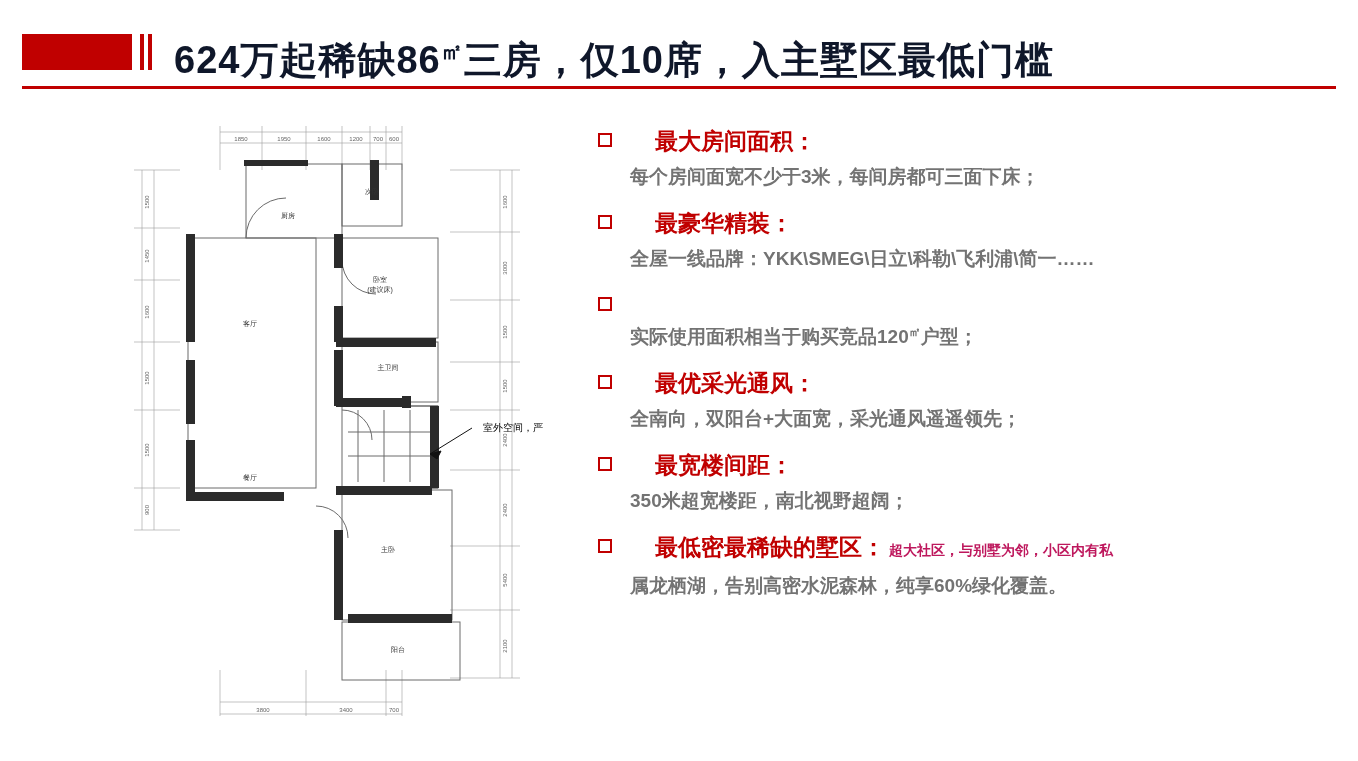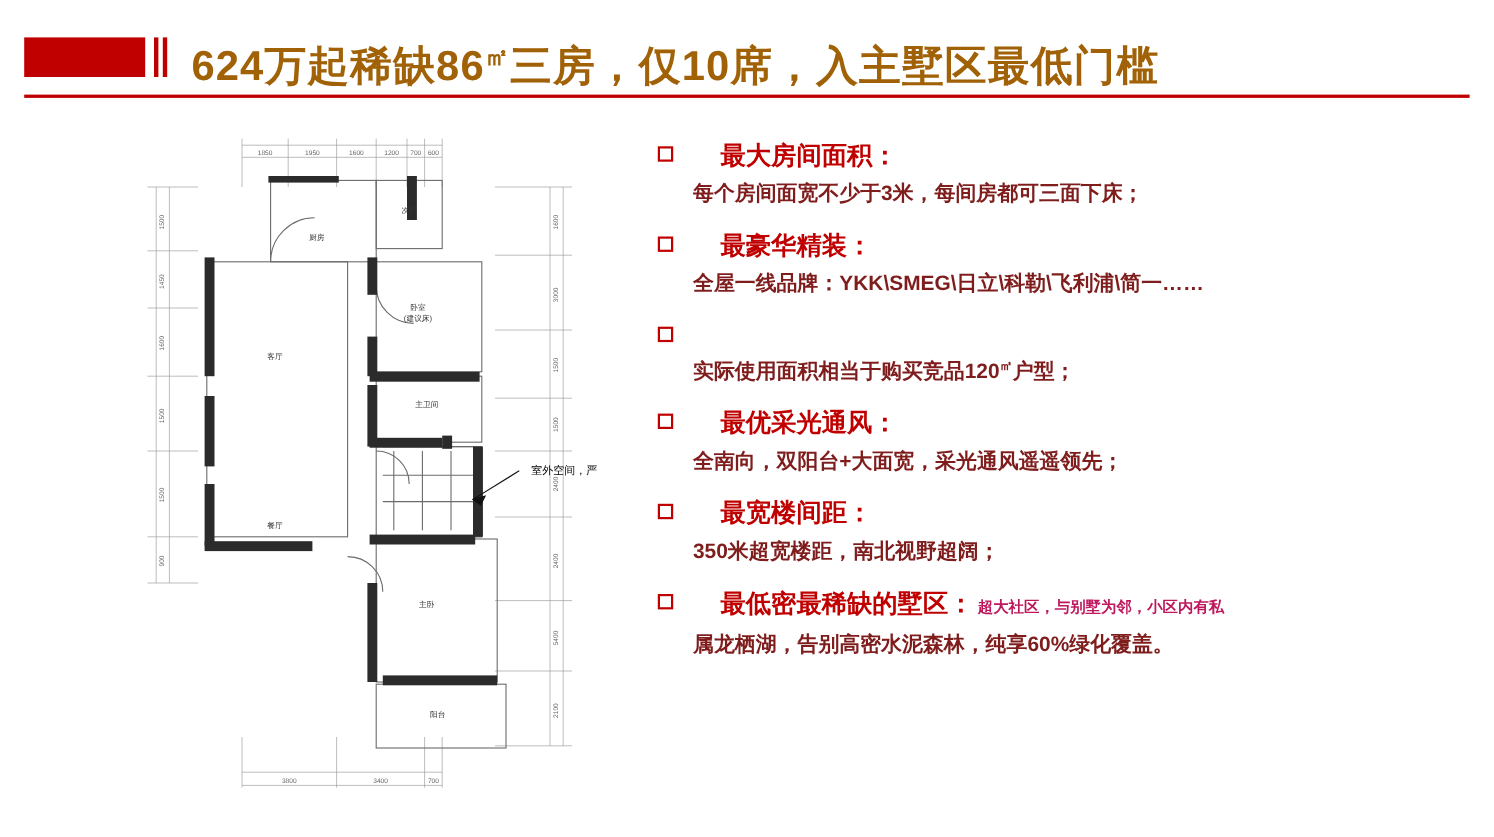--- a/index.html
+++ b/index.html
@@ -39,21 +39,21 @@
     background: #c00000;
   }
   .header-tick.t1 { left: 118px; }
   .header-tick.t2 { left: 126px; }
   .header-title {
     position: absolute;
     left: 152px;
     top: 0px;
     font-size: 38px;
     font-weight: bold;
-    color: #a16207;
+    color: #0f172a;
     letter-spacing: 1px;
     white-space: nowrap;
     line-height: 56px;
   }
   .header-title .sup {
     font-size: 22px;
     vertical-align: super;
   }
   .header-rule {
     position: absolute;
@@ -114,21 +114,21 @@
     line-height: 30px;
   }
   .head-text .normal-blk {
     color: #be185d;
     font-size: 14px;
     font-weight: bold;
   }
   .body-text {
     font-size: 19px;
     font-weight: bold;
-    color: #7f1d1d;
+    color: #737373;
     line-height: 34px;
     margin: 2px 0 14px 32px;
   }
   .body-text .sup {
     font-size: 12px;
     vertical-align: super;
   }
   .item-last .body-text {
     margin-top: 0;
     margin-left: 32px;

